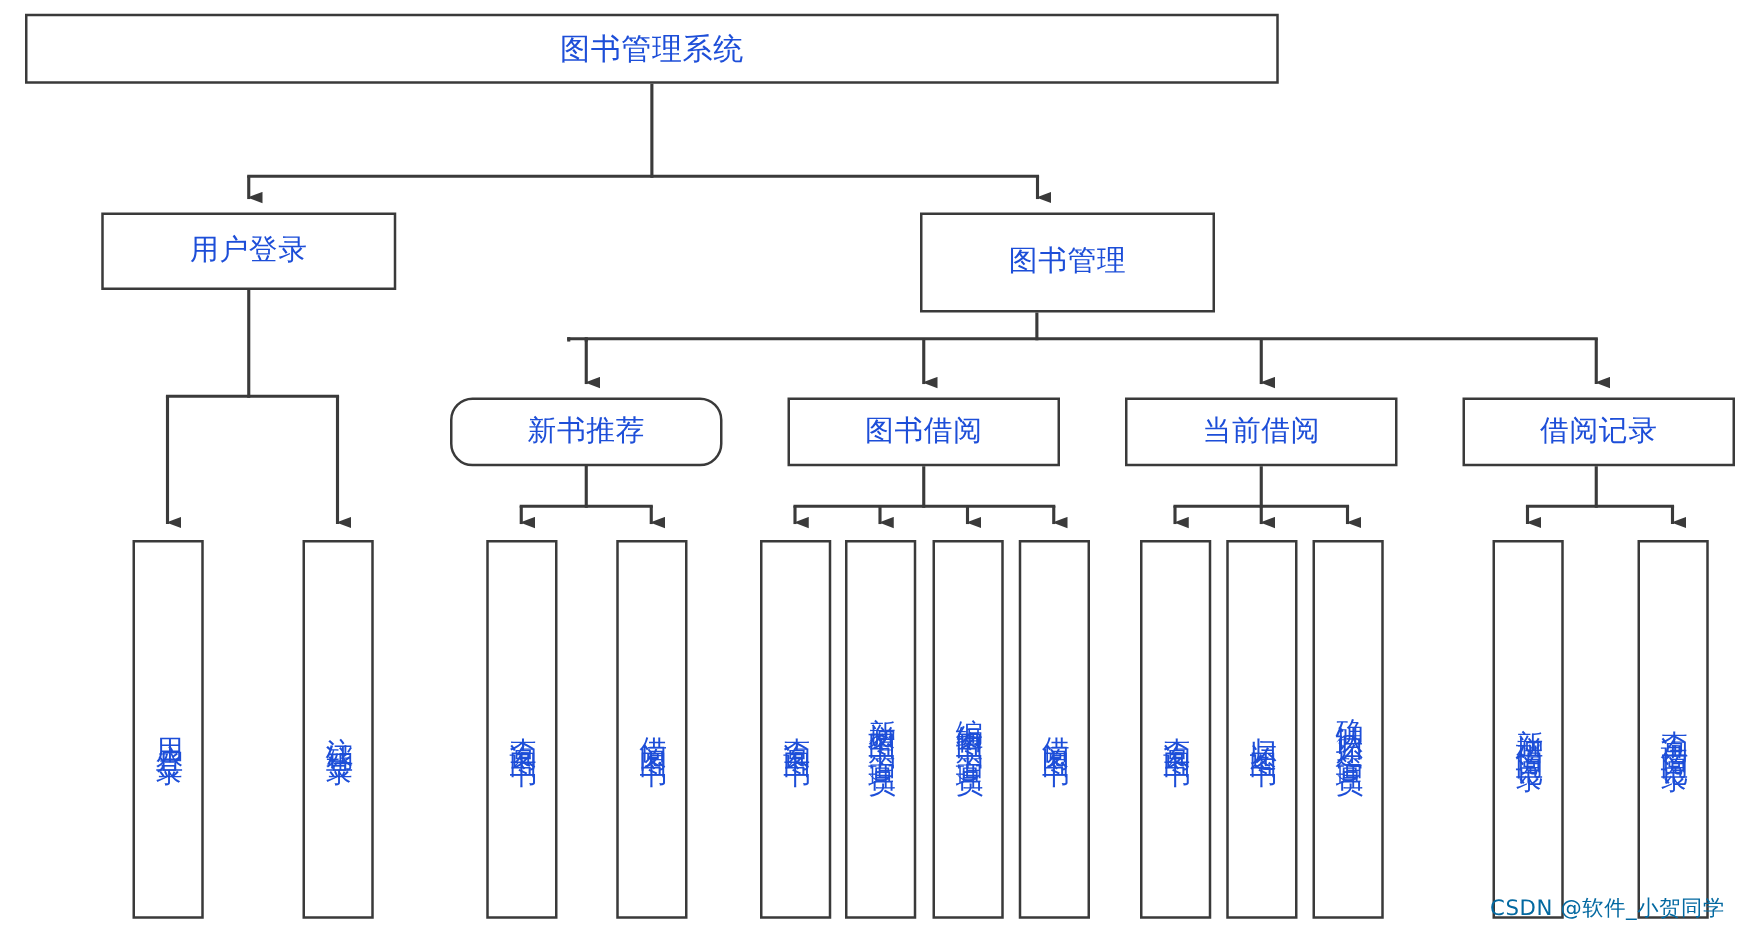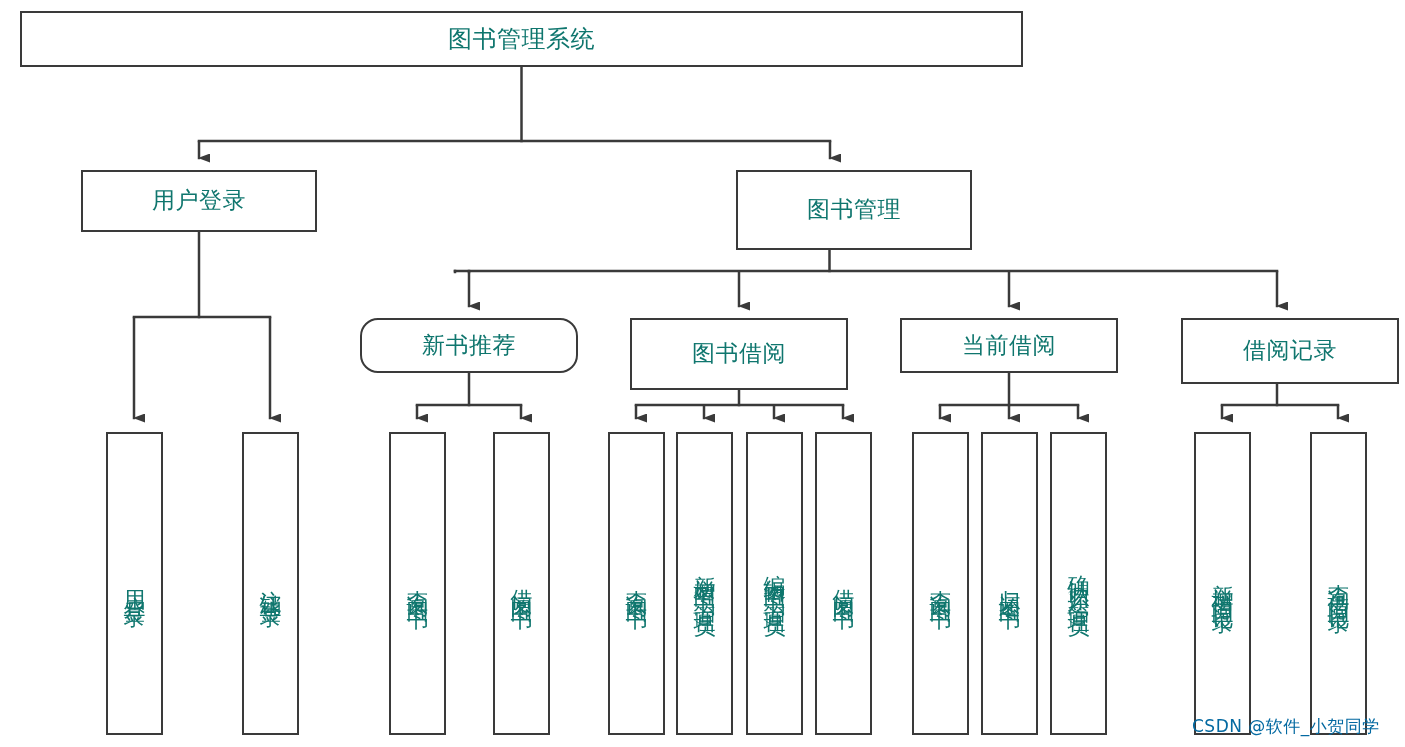--- a/index.html
+++ b/index.html
@@ -27,21 +27,21 @@
     pointer-events: none;
   }
   .node {
     position: absolute;
     box-sizing: border-box;
     border: 2.5px solid #3a3a3a;
     background: #ffffff;
     display: flex;
     align-items: center;
     justify-content: center;
-    color: #0f766e;
+    color: #1d4ed8;
   }
   .node .label {
     display: block;
     text-align: center;
     line-height: 1.18;
     letter-spacing: 0.5px;
   }
   
   .node.h .label {
     font-size: 23px;
@@ -135,27 +135,27 @@
   <div class="node h" style="left:81px; top:170px; width:236px; height:62px;">
     <span class="label">用户登录</span>
   </div>
   <div class="node h" style="left:736px; top:170px; width:236px; height:80px;">
     <span class="label">图书管理</span>
   </div>
 
   <div class="node h" style="left:360px; top:318px; width:218px; height:55px;border-radius:18px;">
     <span class="label">新书推荐</span>
   </div>
-  <div class="node h" style="left:630px; top:318px; width:218px; height:72px;">
+  <div class="node h" style="left:630px; top:318px; width:218px; height:55px;">
     <span class="label">图书借阅</span>
   </div>
   <div class="node h" style="left:900px; top:318px; width:218px; height:55px;">
     <span class="label">当前借阅</span>
   </div>
-  <div class="node h" style="left:1170px; top:318px; width:218px; height:66px;margin-left:11px;">
+  <div class="node h" style="left:1170px; top:318px; width:218px; height:55px;">
     <span class="label">借阅记录</span>
   </div>
 
   <div class="node v" style="left:106px; top:432px; width:57px; height:303px;">
     <span class="label">用户登录</span>
   </div>
   <div class="node v" style="left:242px; top:432px; width:57px; height:303px;">
     <span class="label">注销登录</span>
   </div>
 

